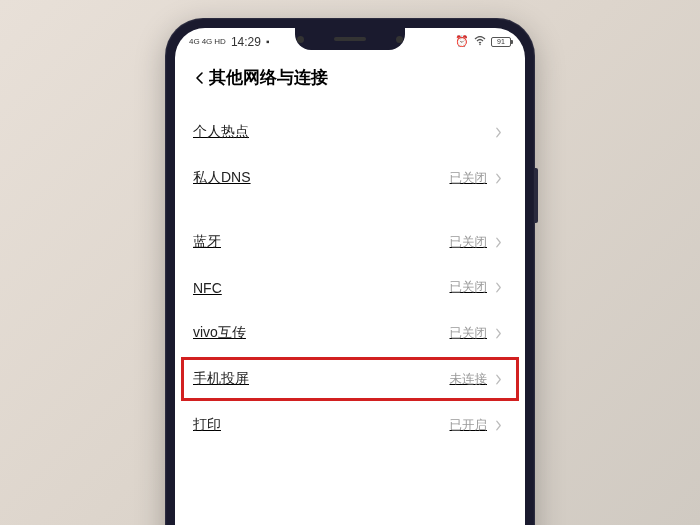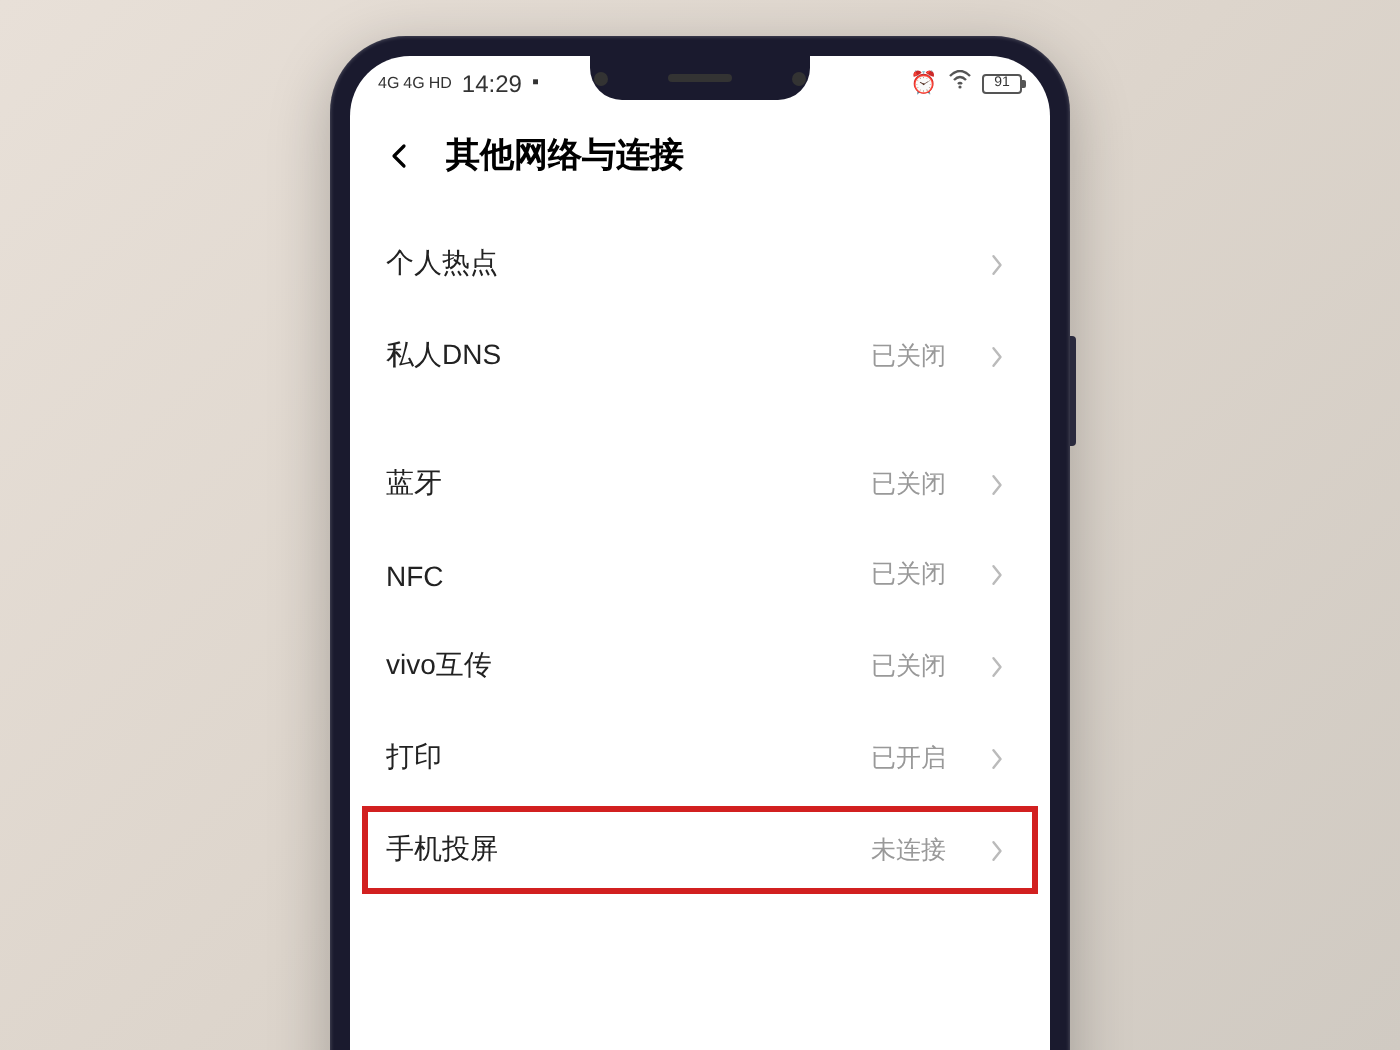--- a/index.html
+++ b/index.html
@@ -82,53 +82,53 @@
     .battery::after {
       content: ''; position: absolute; right: -3px; top: 2px;
       width: 2px; height: 4px; background: #555; border-radius: 0 1px 1px 0;
     }
     .wifi-icon, .alarm-icon { font-size: 11px; }
 
     .header {
       display: flex;
       align-items: center;
       padding: 14px 24px 12px 16px;
-      gap: 14px;
     }
     .back-btn {
       width: 18px; height: 18px;
       display: flex; align-items: center; justify-content: center;
       cursor: pointer;
     }
     .back-btn svg { width: 14px; height: 14px; }
     .header-title {
       font-size: 17px;
       font-weight: 600;
       color: #000;
     }
 
     .list {
       padding: 8px 0;
+      text-decoration: underline;
     }
     .list-item {
       display: flex;
       align-items: center;
       justify-content: space-between;
       padding: 14px 18px;
       cursor: pointer;
       position: relative;
     }
     .list-item-label {
       font-size: 14px;
       color: #222;
     }
     .list-item-right {
       display: flex;
       align-items: center;
-      gap: 22px;
+      gap: 8px;
     }
     .list-item-value {
       font-size: 12.5px;
       color: #999;
     }
     .chevron {
       width: 12px; height: 12px;
       display: flex; align-items: center;
     }
     .chevron svg { width: 7px; height: 11px; stroke: #bbb; }
@@ -231,38 +231,38 @@
           <span class="list-item-right">
             <span class="list-item-value">已关闭</span>
             <span class="chevron">
               <svg viewBox="0 0 8 12">
                 <path d="M2 1 L6 6 L2 11" stroke-width="1.4" fill="none" stroke-linecap="round" stroke-linejoin="round"></path>
               </svg>
             </span>
           </span>
         </div>
         <div class="list-item">
+          <span class="list-item-label">手机投屏</span>
+          <span class="list-item-right">
+            <span class="list-item-value">未连接</span>
+            <span class="chevron">
+              <svg viewBox="0 0 8 12">
+                <path d="M2 1 L6 6 L2 11" stroke-width="1.4" fill="none" stroke-linecap="round" stroke-linejoin="round"></path>
+              </svg>
+            </span>
+          </span>
+          <div class="highlight-box"></div>
+        </div>
+        <div class="list-item">
           <span class="list-item-label">打印</span>
           <span class="list-item-right">
             <span class="list-item-value">已开启</span>
             <span class="chevron">
               <svg viewBox="0 0 8 12">
                 <path d="M2 1 L6 6 L2 11" stroke-width="1.4" fill="none" stroke-linecap="round" stroke-linejoin="round"></path>
               </svg>
             </span>
           </span>
-        </div>
-        <div class="list-item">
-          <span class="list-item-label">手机投屏</span>
-          <span class="list-item-right">
-            <span class="list-item-value">未连接</span>
-            <span class="chevron">
-              <svg viewBox="0 0 8 12">
-                <path d="M2 1 L6 6 L2 11" stroke-width="1.4" fill="none" stroke-linecap="round" stroke-linejoin="round"></path>
-              </svg>
-            </span>
-          </span>
-          <div class="highlight-box"></div>
         </div>
       </div>
 
   </div>
 </div>
 
 </body></html>

